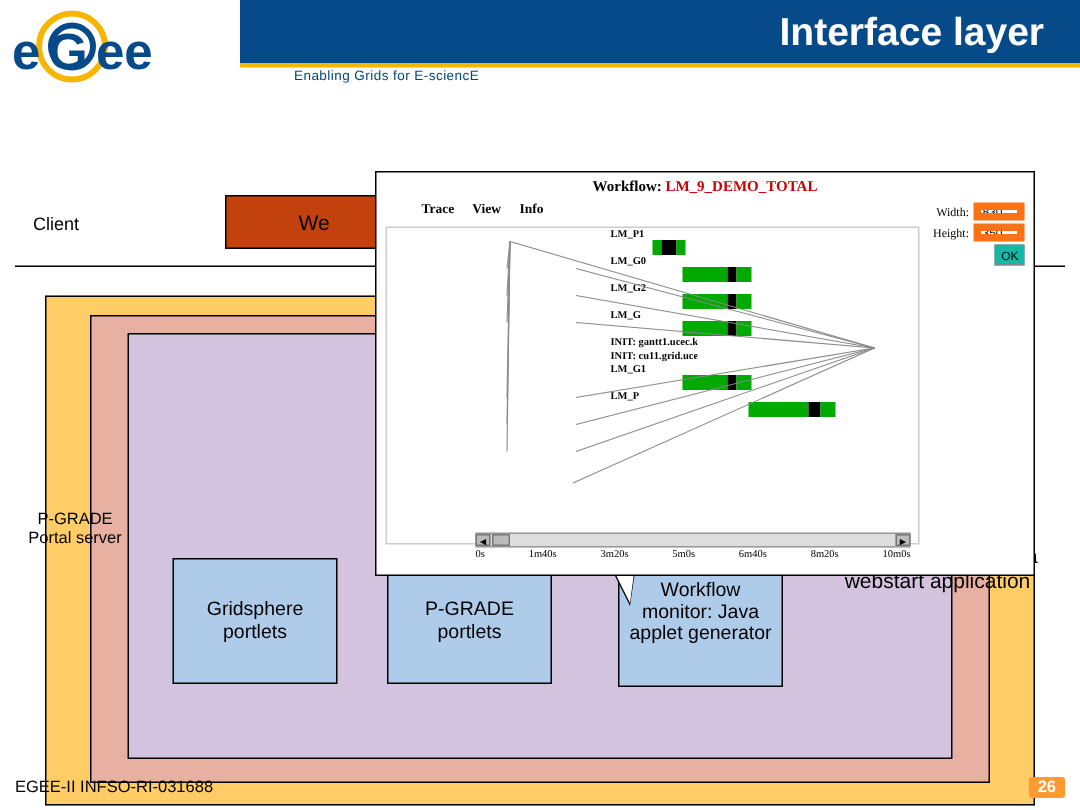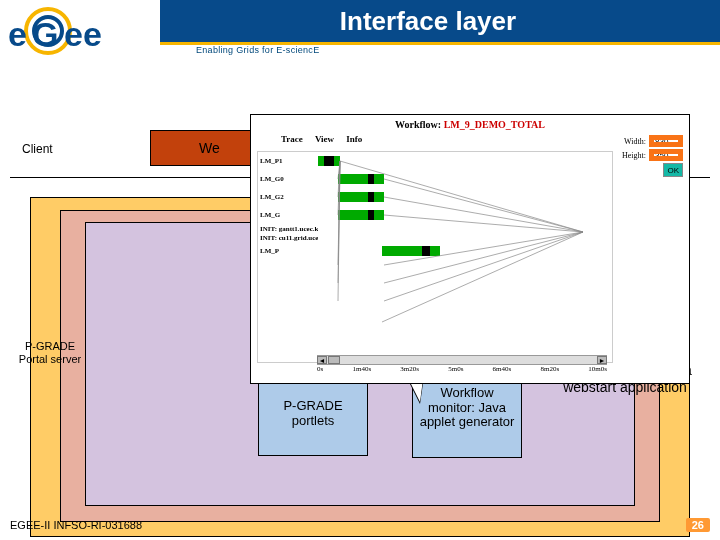--- a/index.html
+++ b/index.html
@@ -1,18 +1,18 @@
 <!DOCTYPE html>
 <html><head>
 <meta charset="utf-8">
 <style>
   * { box-sizing: border-box; margin: 0; padding: 0; }
   body { width: 720px; height: 540px; font-family: Arial, sans-serif; background: #fff; position: relative; overflow: hidden; }
   .header { height: 62px; position: relative; }
-  .blue-bar { position: absolute; top: 0; right: 0; height: 42px; width: 560px; background: #074a8a; display: flex; align-items: center; justify-content: center; padding-right: 24px; }
+  .blue-bar { position: absolute; top: 0; right: 0; height: 42px; width: 560px; background: #074a8a; display: flex; align-items: center; justify-content: flex-end; padding-right: 24px; }
   .title { color: #fff; font-size: 26px; font-weight: bold; }
   .logo { position: absolute; top: 4px; left: 8px; width: 150px; height: 54px; display: flex; align-items: center; }
   .logo svg { width: 150px; height: 50px; }
   .tagline { position: absolute; top: 45px; left: 196px; font-size: 9px; color: #00487a; letter-spacing: 0.3px; }
   .tag-under { position: absolute; top: 42px; right: 0; width: 560px; height: 3px; background: #f7b500; }
   .slide-body { position: absolute; top: 62px; left: 0; width: 720px; height: 460px; }
   .client-label { position: absolute; top: 80px; left: 22px; font-size: 12px; color: #000; }
   .client-box { position: absolute; top: 68px; left: 150px; width: 110px; height: 36px; background: #c2410c; border: 1px solid #000; display: flex; align-items: center; padding-left: 48px; font-size: 14px; color: #000; }
   .hr-line { position: absolute; top: 115px; left: 10px; width: 700px; height: 1px; background: #000; }
   .outer-orange { position: absolute; top: 135px; left: 30px; width: 660px; height: 340px; background: #ffcc66; border: 1px solid #000; }
@@ -31,21 +31,21 @@
   .callout-tail-border { position: absolute; top: 280px; left: 389px; width: 0; height: 0; border-left: 31px solid transparent; border-right: 9px solid transparent; border-top: 62px solid #000; }
   .wf-title { text-align: center; font-size: 10px; padding: 4px 0 2px; font-weight: bold; }
   .wf-red { color: #c00; }
   .wf-menu { font-size: 9px; font-weight: bold; padding: 2px 0 2px 30px; word-spacing: 10px; }
   .wf-controls { position: absolute; top: 20px; right: 6px; font-size: 8px; }
   .wf-controls .row { display: flex; align-items: center; margin-bottom: 2px; justify-content: flex-end; }
   .wf-controls input { width: 34px; height: 12px; font-size: 8px; border: 5px solid #f97316; margin-left: 3px; padding: 0 1px; }
   .wf-controls button { font-size: 8px; height: 14px; border: 1px solid #888; background: #14b8a6; padding: 0 3px; }
   .wf-body { position: absolute; top: 36px; left: 6px; right: 76px; bottom: 20px; border: 1px solid #ccc; }
   .wf-rows { position: absolute; top: 0; left: 0; right: 0; font-size: 7px; }
-  .wf-row { display: flex; align-items: center; height: 18px; }
+  .wf-row { display: flex; align-items: center; height: 18px; flex-direction: column; }
   .wf-row.small { height: 9px; }
   .wf-lab { width: 60px; padding-left: 2px; font-weight: bold; white-space: nowrap; overflow: hidden; }
   .wf-bar { position: relative; flex: 1; height: 10px; }
   .seg-g { position: absolute; height: 10px; background: #0a0; }
   .seg-k { position: absolute; height: 10px; background: #000; }
   .wf-lines-svg { position: absolute; top: 0; left: 60px; right: 0; bottom: 0; pointer-events: none; }
   .wf-axis { position: absolute; bottom: 6px; left: 66px; right: 82px; height: 12px; display: flex; justify-content: space-between; font-size: 7px; }
   .wf-scroll { position: absolute; bottom: 18px; left: 66px; right: 82px; height: 10px; background: #ddd; border: 1px solid #999; }
   .wf-scroll .thumb { position: absolute; left: 0; top: 0; bottom: 0; width: 12px; background: #bbb; border: 1px solid #777; }
   .wf-scroll .arrow { position: absolute; top: 0; bottom: 0; width: 10px; background: #bbb; border: 1px solid #777; font-size: 7px; text-align: center; line-height: 8px; }
@@ -74,20 +74,21 @@
   <div class="client-label">Client</div>
   <div class="client-box">We</div>
   <div class="hr-line"></div>
 
   <div class="outer-orange"></div>
   <div class="mid-salmon"></div>
   <div class="inner-lav"></div>
 
   <div class="pgrade-label">P-GRADE Portal server</div>
 
+  <div class="comp-box comp1">Gridsphere portlets</div>
   <div class="comp-box comp2">P-GRADE portlets</div>
   <div class="comp-box comp3">Workflow monitor: Java applet generator</div>
   <div class="comp4">Workflow editor: Java webstart application</div>
 
   <div class="callout-tail-border"></div>
   <div class="callout-tail"></div>
   <div class="callout">
     <div class="wf-title">
       <span>Workflow: </span><span class="wf-red">LM_9_DEMO_TOTAL</span>
     </div>
@@ -137,20 +138,28 @@
               <div class="seg-g" style="left:20px;width:30px"></div>
               <div class="seg-k" style="left:50px;width:6px"></div>
               <div class="seg-g" style="left:56px;width:10px"></div>
             </div>
           </div>
         <div class="wf-row small">
             <div class="wf-lab">INIT: gantt1.ucec.kh</div>
           </div>
         <div class="wf-row small">
             <div class="wf-lab">INIT: cu11.grid.ucec.kh</div>
+          </div>
+        <div class="wf-row">
+            <div class="wf-lab">LM_G1</div>
+            <div class="wf-bar">
+              <div class="seg-g" style="left:20px;width:30px"></div>
+              <div class="seg-k" style="left:50px;width:6px"></div>
+              <div class="seg-g" style="left:56px;width:10px"></div>
+            </div>
           </div>
         <div class="wf-row">
             <div class="wf-lab">LM_P</div>
             <div class="wf-bar">
               <div class="seg-g" style="left:64px;width:40px"></div>
               <div class="seg-k" style="left:104px;width:8px"></div>
               <div class="seg-g" style="left:112px;width:10px"></div>
             </div>
           </div>
       </div>

